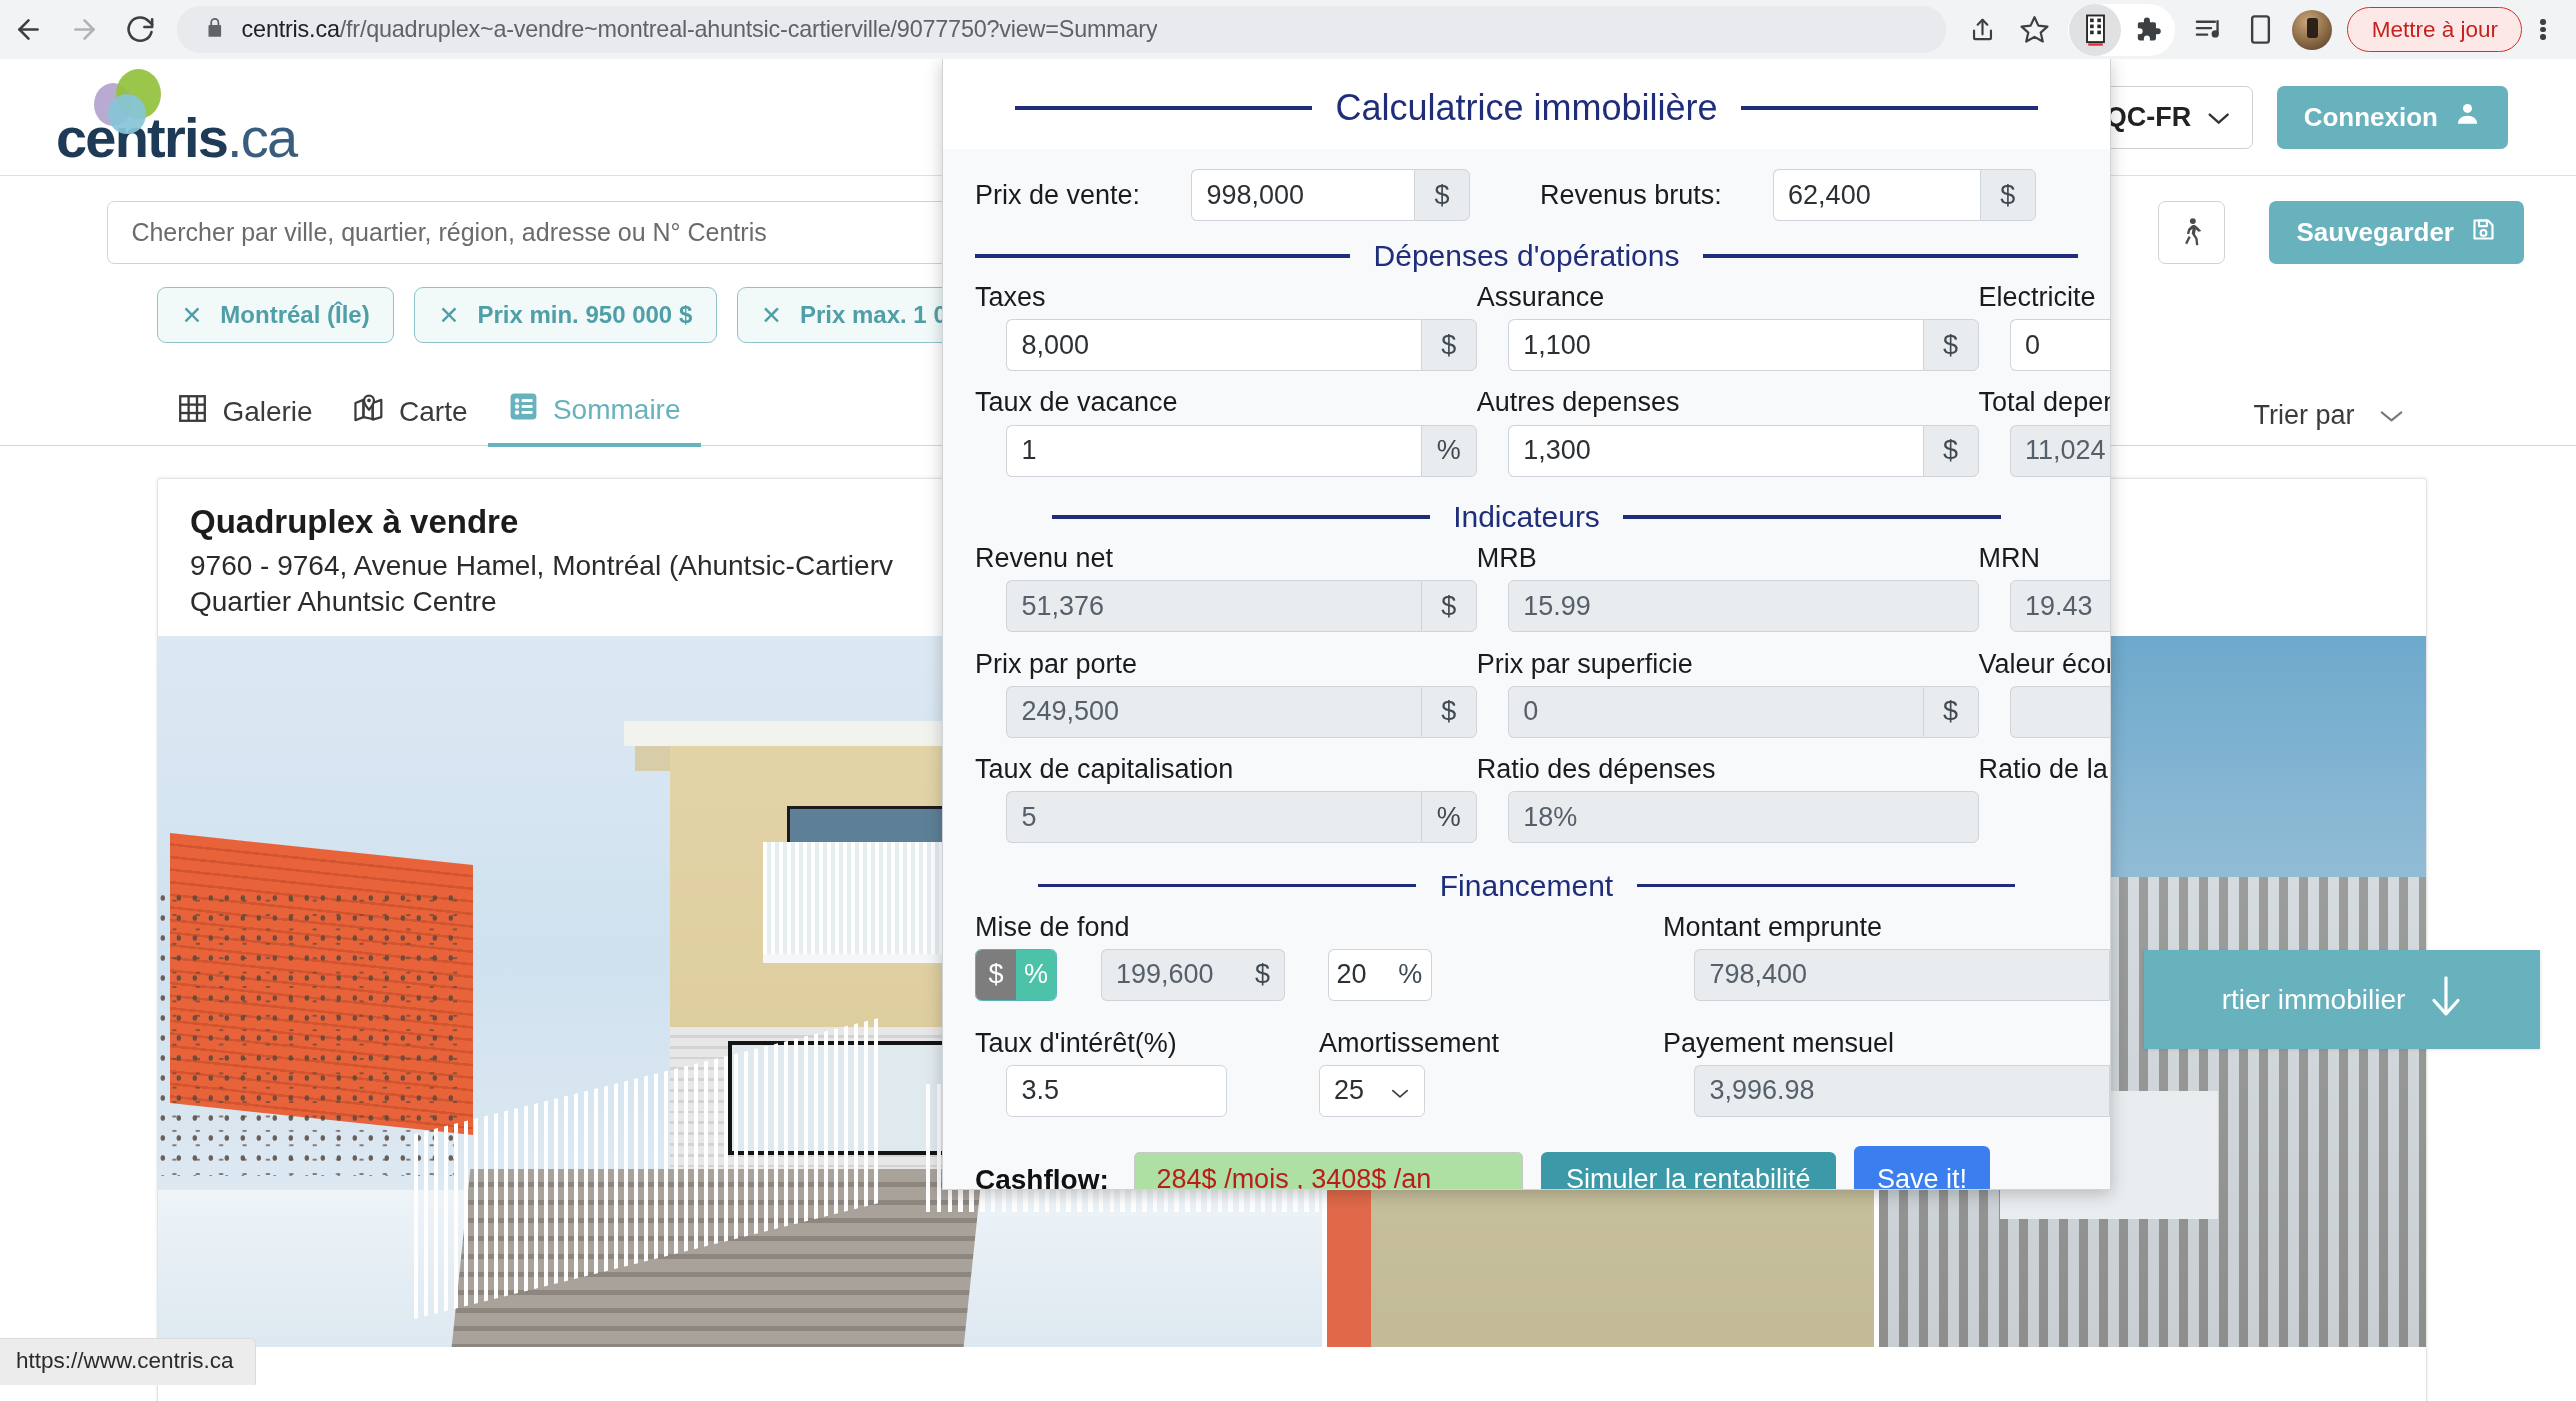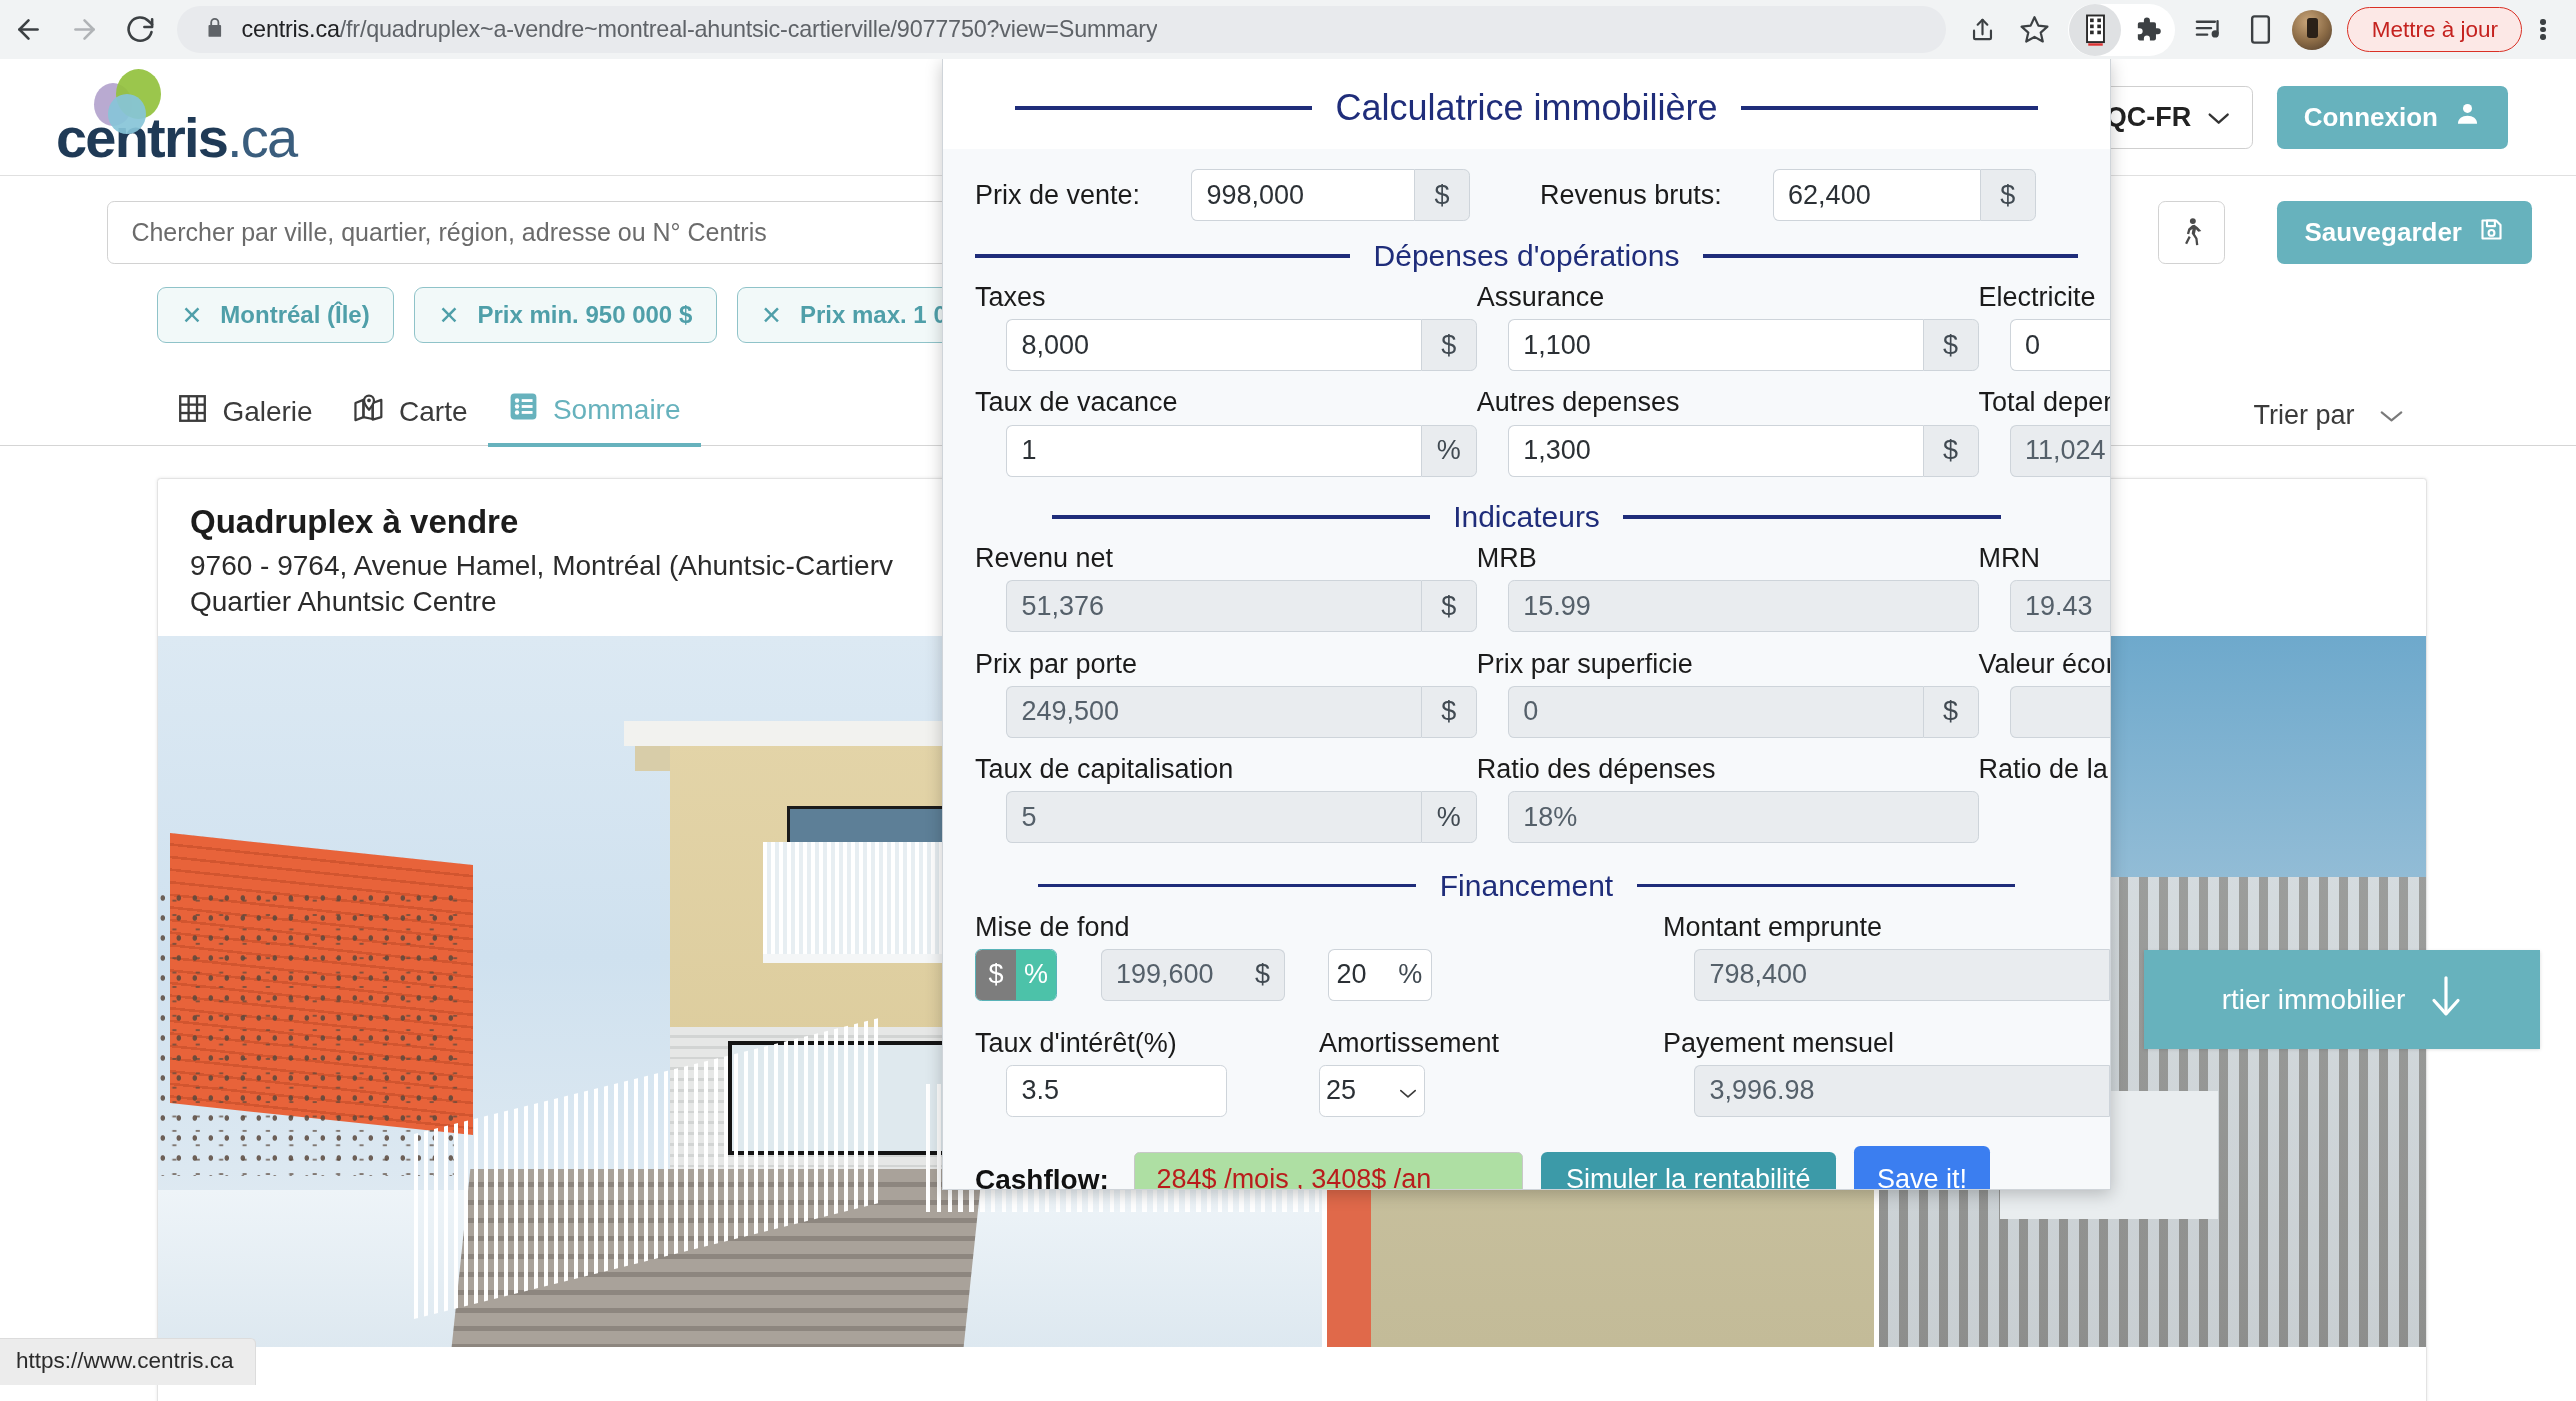--- a/index.html
+++ b/index.html
@@ -105,21 +105,21 @@
     height: 56px; display: flex; align-items: center; gap: 18px; padding: 0 23.4px;
     color: #4f9fa9; font-size: 24px; font-weight: 700; white-space: nowrap;
   }
   .chip .x { font-size: 25px; font-weight: 400; }
 
   .walk-btn {
     position: absolute; right: 351px; top: 25px;
     width: 67px; height: 63px; border: 0.9px solid #d2d2d2; border-radius: 7.2px;
     background: #fff; display: flex; align-items: center; justify-content: center;
   }
-  .save-btn-wrap { position: absolute; right: 44px; top: 25px; }
+  .save-btn-wrap { position: absolute; right: 52px; top: 25px; }
 
   .tabsbar {
     margin-top: 31px; border-bottom: 1.8px solid #d5d5d5;
     display: flex; align-items: flex-end; padding-left: 157px; height: 72px;
     position: relative;
   }
   .tab { display: flex; align-items: center; gap: 14.4px; padding: 0 20px 14.4px 20px; font-size: 28px; color: #3b3b3b; }
   .tab.active { color: #67b2bd; border-bottom: 4.5px solid #67b2bd; margin-bottom: -1.8px; }
   .sortby { position: absolute; right: 171px; bottom: 14.4px; display: flex; align-items: center; gap: 23.4px; font-size: 27px; color: #3b3b3b; }
 
@@ -247,21 +247,21 @@
   .toggle div { width: 40px; display: flex; align-items: center; justify-content: center; font-size: 27px; color: #fff; }
   .toggle .t-dollar { background: #7d7d7d; }
   .toggle .t-pct { background: #4cc2a9; }
   .mdf-row { display: flex; gap: 12.6px; align-items: stretch; }
   .mdf-amt { width: 184px; }
   .mdf-pct { width: 104px; }
   .mdf-pct input { padding: 0 7.2px; }
 
   .sel {
     height: 52px; width: 106px; border: 0.9px solid #ced4da; border-radius: 6.3px;
-    background: #fff; font-size: 27px; color: #2b3035; padding: 0 6px;
+    background: #fff; font-size: 27px; color: #2b3035; padding: 0 14px;
     display: flex; align-items: center; justify-content: space-between;
   }
 
   .cash-row {
     display: flex; align-items: center; gap: 18px; padding: 18px 32px 21.6px 32px;
     background: #f7f9fb;
   }
   .cash-lbl { font-size: 28px; font-weight: 700; color: #111; white-space: nowrap; margin-right: 7.2px; }
   .cash-val {
     background: #aedfa3; border: 0.9px solid #c8c8c8; border-radius: 5.4px;

